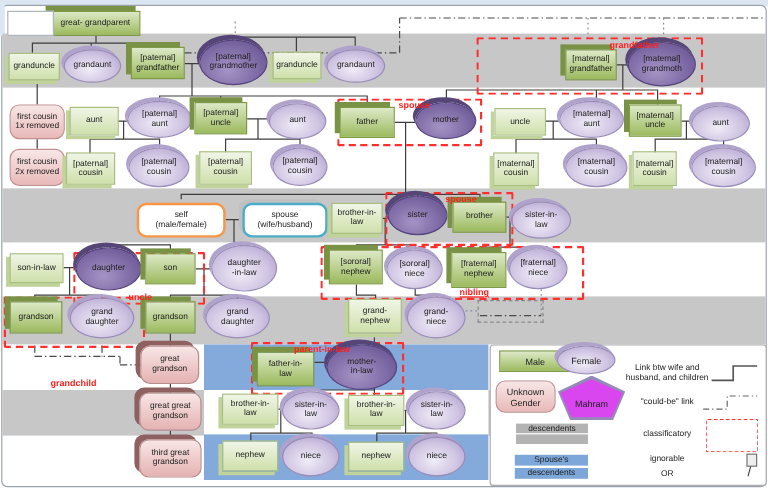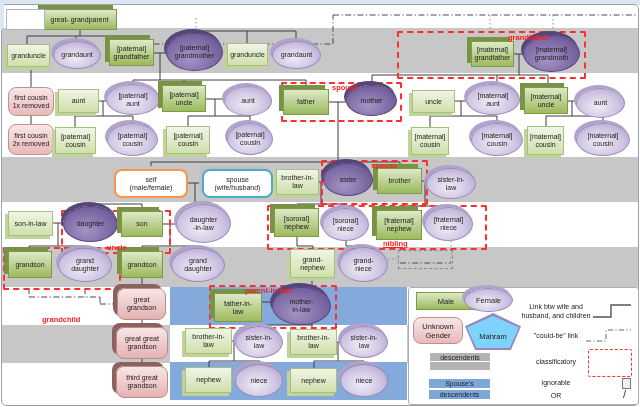--- a/index.html
+++ b/index.html
@@ -34,21 +34,21 @@
   .spouse{background:#fff;border:2px solid #4bacc6;border-radius:8px;box-shadow:-3px -3px 0 #c0c0c0;}
   .ghost{border:1px dashed #8a8a8a;background:transparent;box-shadow:none;}
   .whitebox{background:#fff;border:1px solid #aeb4bb;}
   
   #legend{position:absolute;left:408px;top:287px;width:229px;height:116px;background:#fff;
           border:1px solid #adadad;border-radius:3px;z-index:2;}
   #legend .lnode{position:absolute;display:flex;align-items:center;justify-content:center;
           text-align:center;font-size:7.5px;color:#222;white-space:pre-line;box-sizing:border-box;}
   .pent-outer{position:absolute;background:#9688b8;
      clip-path:polygon(50% 0%,100% 36%,82% 100%,18% 100%,0% 36%);}
-  .pent-inner{position:absolute;left:2px;top:3px;right:2px;bottom:2px;background:#7dd3fc;
+  .pent-inner{position:absolute;left:2px;top:3px;right:2px;bottom:2px;background:#d946ef;
      clip-path:polygon(50% 0%,100% 36%,82% 100%,18% 100%,0% 36%);
      display:flex;align-items:center;justify-content:center;font-size:7.5px;color:#222;padding-top:8px;box-sizing:border-box;}
   .bar{position:absolute;}
   .bartext{position:absolute;font-size:7px;color:#222;text-align:center;z-index:1;}
   .lrow-text{position:absolute;font-size:7px;color:#222;text-align:center;line-height:1.25;}
   .ign-box{position:absolute;width:7px;height:9px;border:1px solid #777;background:#eee;}
   .or-slash{position:absolute;font-size:11px;color:#333;}
 </style>
 </head>
 <body>

